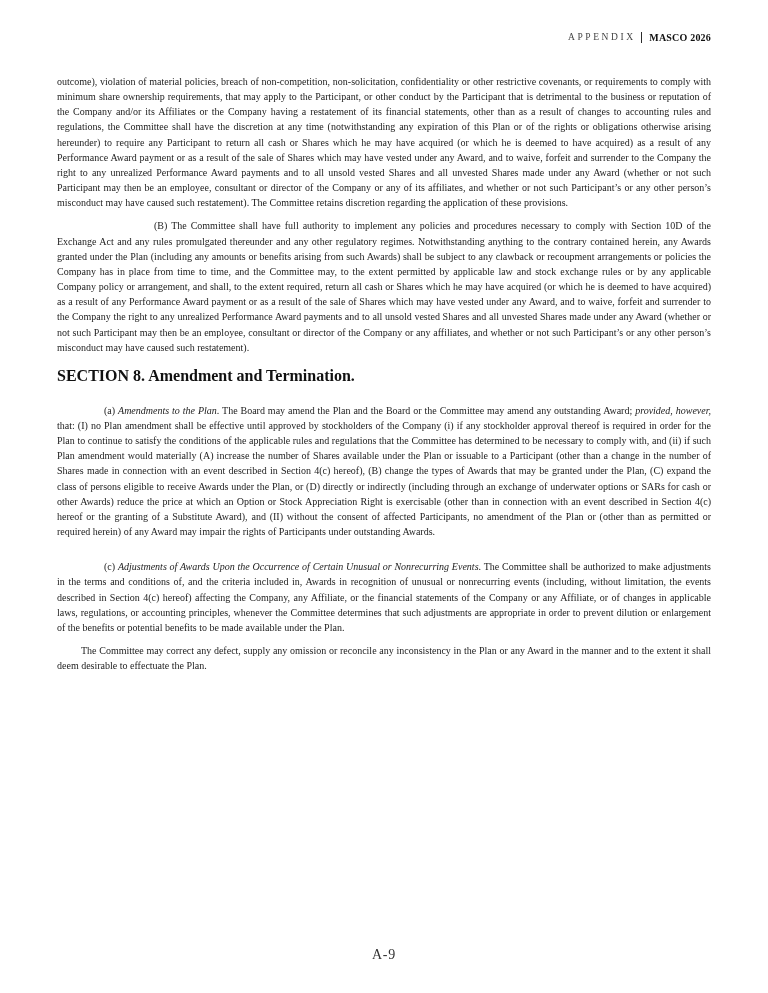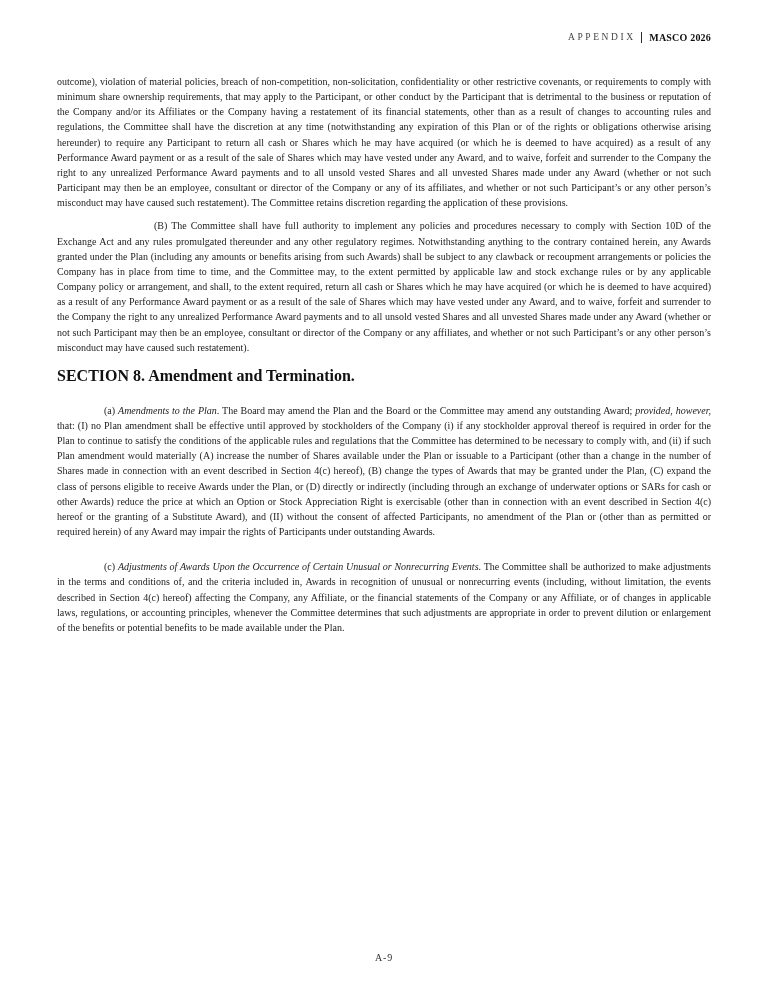--- a/index.html
+++ b/index.html
@@ -62,21 +62,21 @@
     line-height: 15px;
     font-weight: 700;
     color: #111111;
     margin: 13px 0 8px 0;
     text-align: left;
   }
   .italic { font-style: italic; }
   .page-footer {
     flex: 0 0 auto;
     text-align: center;
-    font-size: 10px;
+    font-size: 14px;
     color: #333333;
     letter-spacing: 0.8px;
     padding-top: 10px;
   }
 </style>
 </head>
 <body>
 
 <div class="page">
 
@@ -94,18 +94,19 @@
 
     <h2 class="section-heading">SECTION 8. Amendment and Termination.</h2>
 
 
     <p class="para indent-mid"><span>(a) </span><span class="italic">Amendments to the Plan</span><span>. The Board may amend the Plan and the Board or the Committee may amend any outstanding Award; </span><span class="italic">provided, however,</span><span> that: (I) no Plan amendment shall be effective until approved by stockholders of the Company (i) if any stockholder approval thereof is required in order for the Plan to continue to satisfy the conditions of the applicable rules and regulations that the Committee has determined to be necessary to comply with, and (ii) if such Plan amendment would materially (A) increase the number of Shares available under the Plan or issuable to a Participant (other than a change in the number of Shares made in connection with an event described in Section 4(c) hereof), (B) change the types of Awards that may be granted under the Plan, (C) expand the class of persons eligible to receive Awards under the Plan, or (D) directly or indirectly (including through an exchange of underwater options or SARs for cash or other Awards) reduce the price at which an Option or Stock Appreciation Right is exercisable (other than in connection with an event described in Section 4(c) hereof or the granting of a Substitute Award), and (II) without the consent of affected Participants, no amendment of the Plan or (other than as permitted or required herein) of any Award may impair the rights of Participants under outstanding Awards.</span></p>
 
 
     <p class="para indent-mid"><span>(c) </span><span class="italic">Adjustments of Awards Upon the Occurrence of Certain Unusual or Nonrecurring Events</span><span>. The Committee shall be authorized to make adjustments in the terms and conditions of, and the criteria included in, Awards in recognition of unusual or nonrecurring events (including, without limitation, the events described in Section 4(c) hereof) affecting the Company, any Affiliate, or the financial statements of the Company or any Affiliate, or of changes in applicable laws, regulations, or accounting principles, whenever the Committee determines that such adjustments are appropriate in order to prevent dilution or enlargement of the benefits or potential benefits to be made available under the Plan.</span></p>
 
 
+    <p class="para indent-small">The Committee may correct any defect, supply any omission or reconcile any inconsistency in the Plan or any Award in the manner and to the extent it shall deem desirable to effectuate the Plan.</p>
 
   </main>
 
   <footer class="page-footer"><span>A-9</span></footer>
 
 </div>
 
 </body></html>

